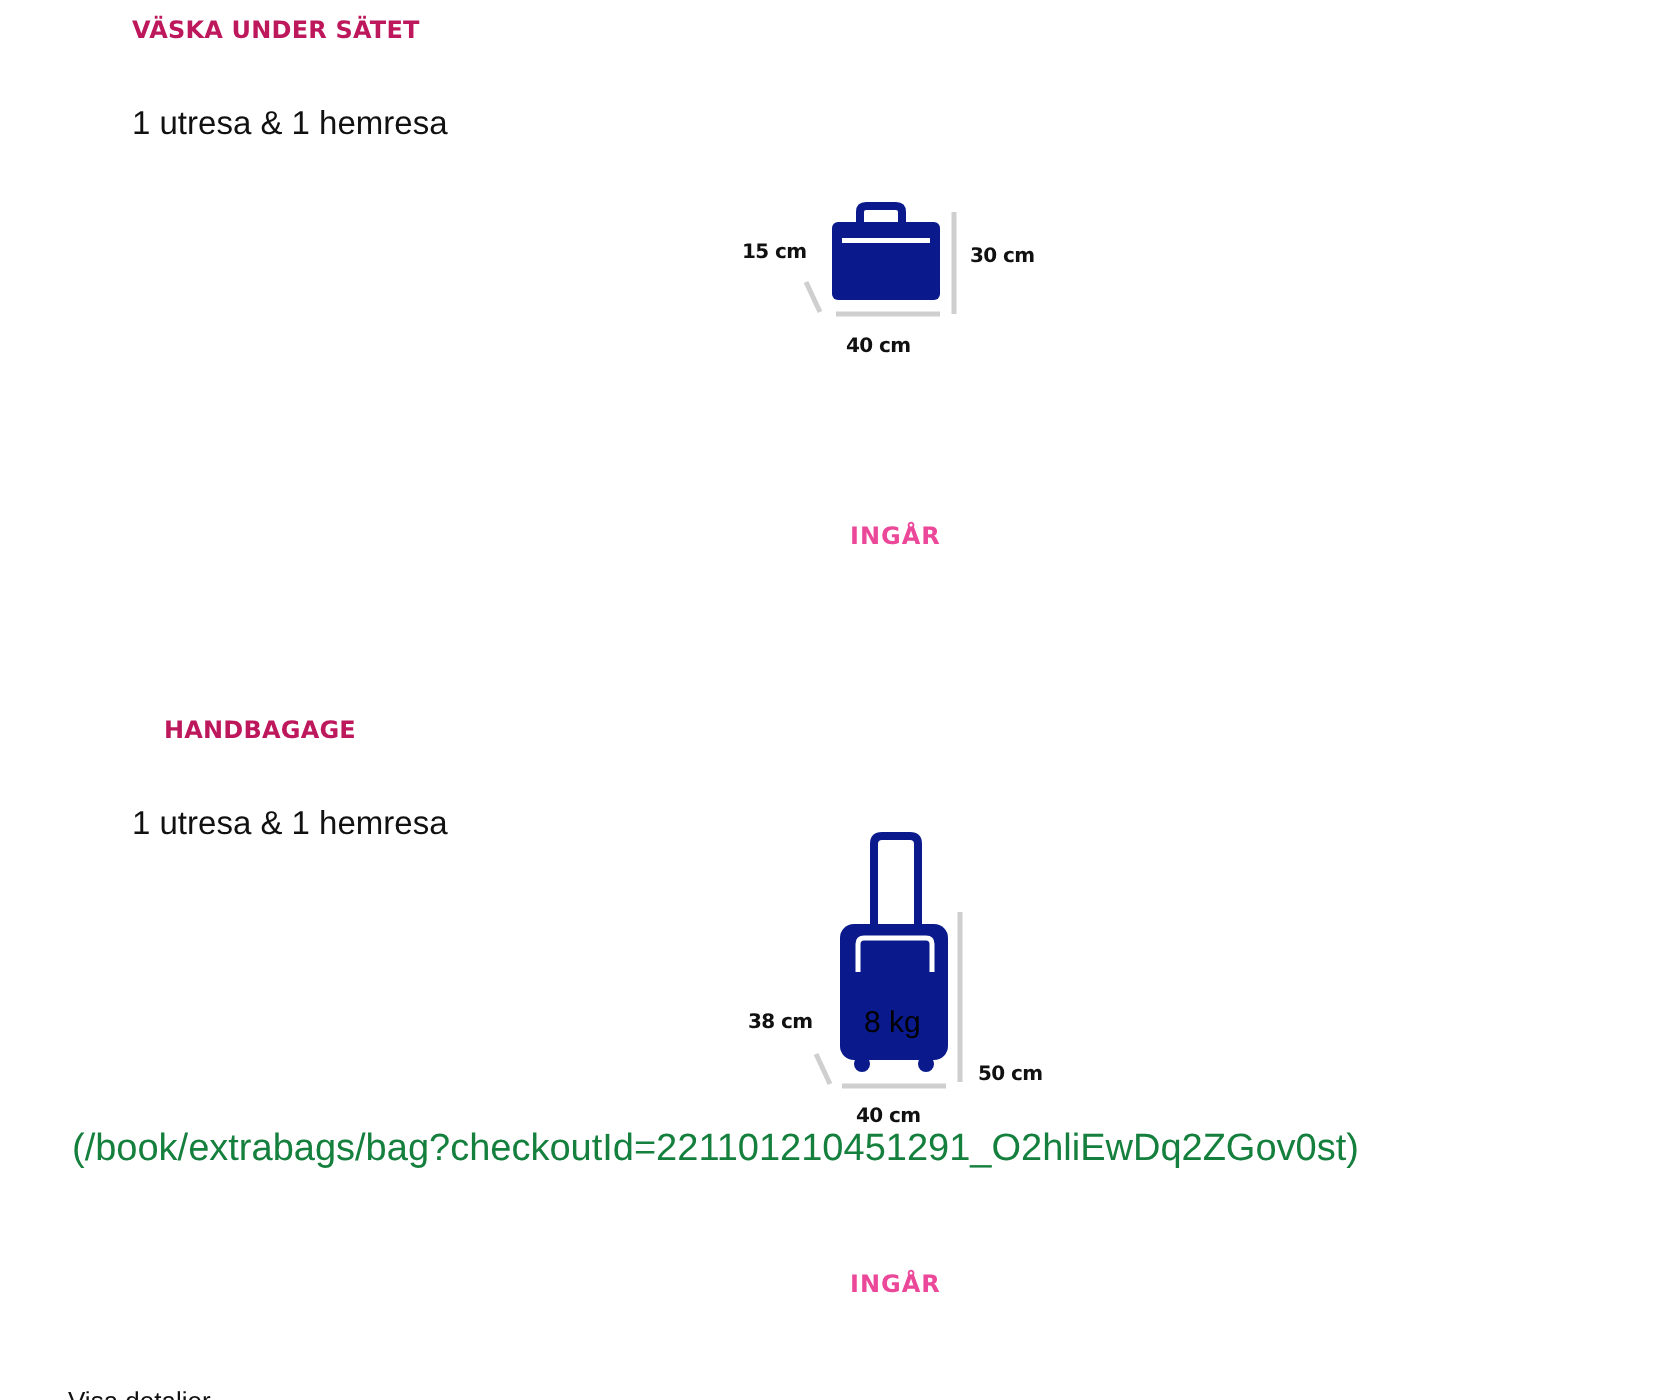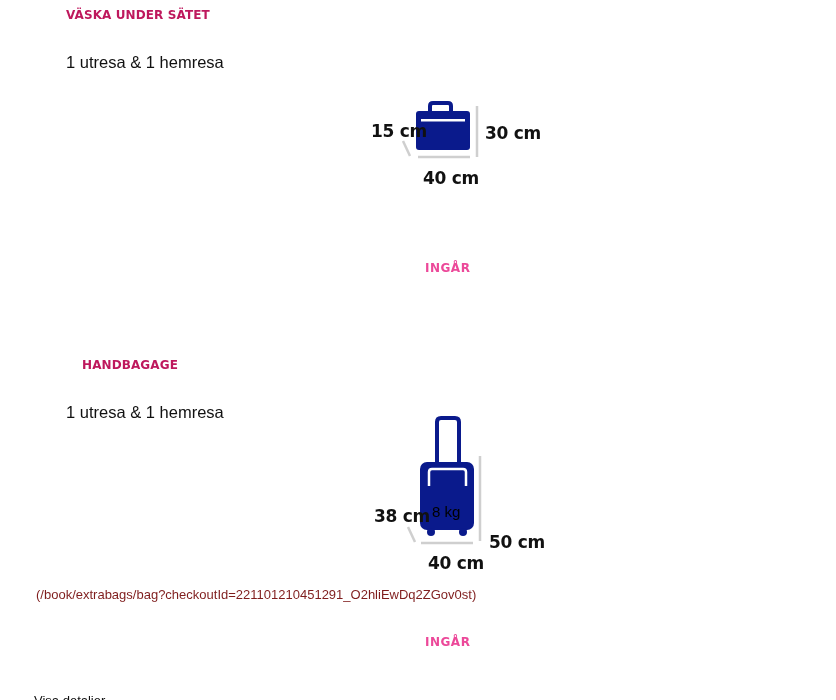--- a/index.html
+++ b/index.html
@@ -27,42 +27,42 @@
     .section-sub {
       position: absolute;
       left: 66px;
       font-size: 16.5px;
       color: #111111;
       margin-top: 16px;
     }
     .dim-label {
       position: absolute;
       font-family: "DejaVu Sans", sans-serif;
-      font-size: 17px;
+      font-size: 10px;
       font-weight: bold;
       color: #111111;
       letter-spacing: -0.3px;
     }
     .included {
       position: absolute;
       font-family: "DejaVu Sans", sans-serif;
       font-weight: bold;
       font-size: 12px;
       letter-spacing: 0.5px;
       color: #ec4899;
     }
     .icon-wrap {
       position: absolute;
     }
     .url-text {
       position: absolute;
       left: 36px;
-      top: 587px;
-      font-size: 13px;
-      color: #7f1d1d;
+      top: 564px;
+      font-size: 19px;
+      color: #15803d;
     }
     .weight-label {
       position: absolute;
       font-size: 15px;
       color: #000000;
     }
     .cut-text {
       position: absolute;
       left: 34px;
       top: 693px;

